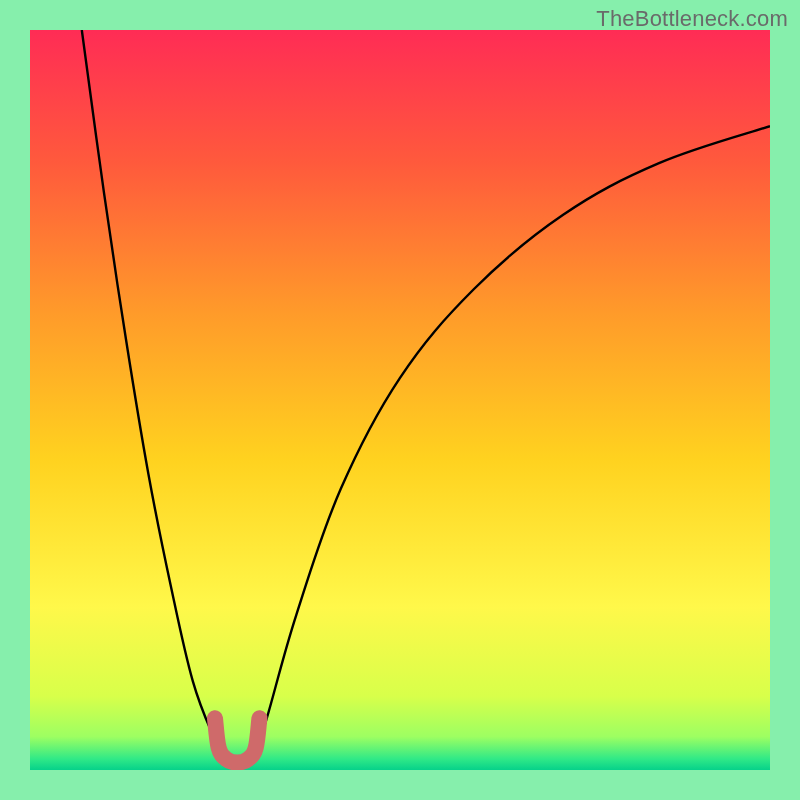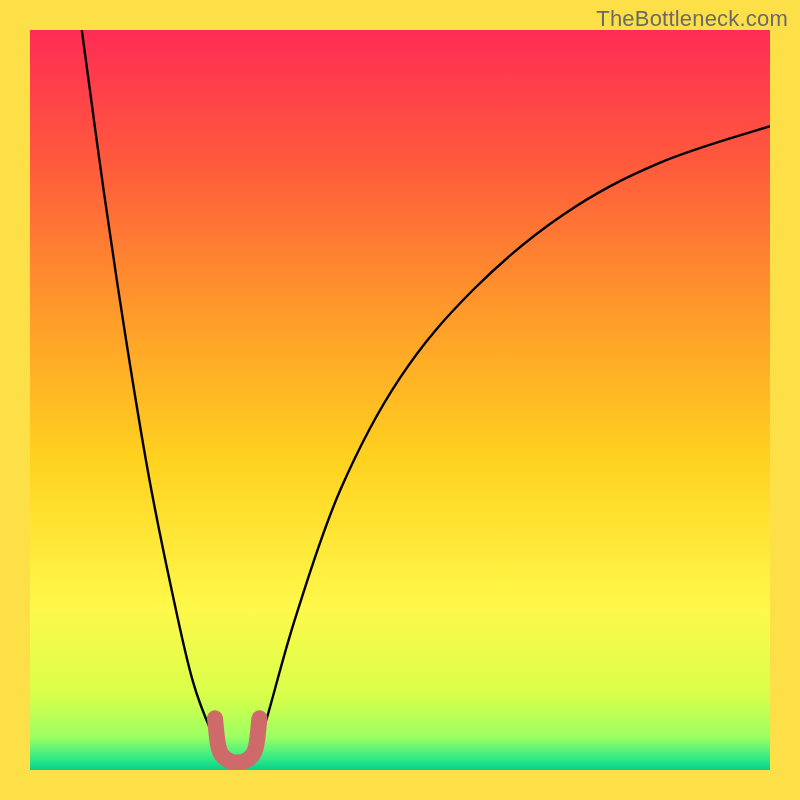--- a/index.html
+++ b/index.html
@@ -9,21 +9,21 @@
     height: 800px;
     background: #000;
     font-family: Arial, Helvetica, sans-serif;
     overflow: hidden;
   }
   .frame {
     position: absolute;
     left: 0; top: 0;
     width: 800px;
     height: 800px;
-    background: #fde047;
+    background: #86efac;
   }
   .watermark {
     position: absolute;
     top: 6px;
     right: 12px;
     color: #6a6a6a;
     font-size: 22px;
     font-weight: 400;
     letter-spacing: 0.2px;
     z-index: 50;

